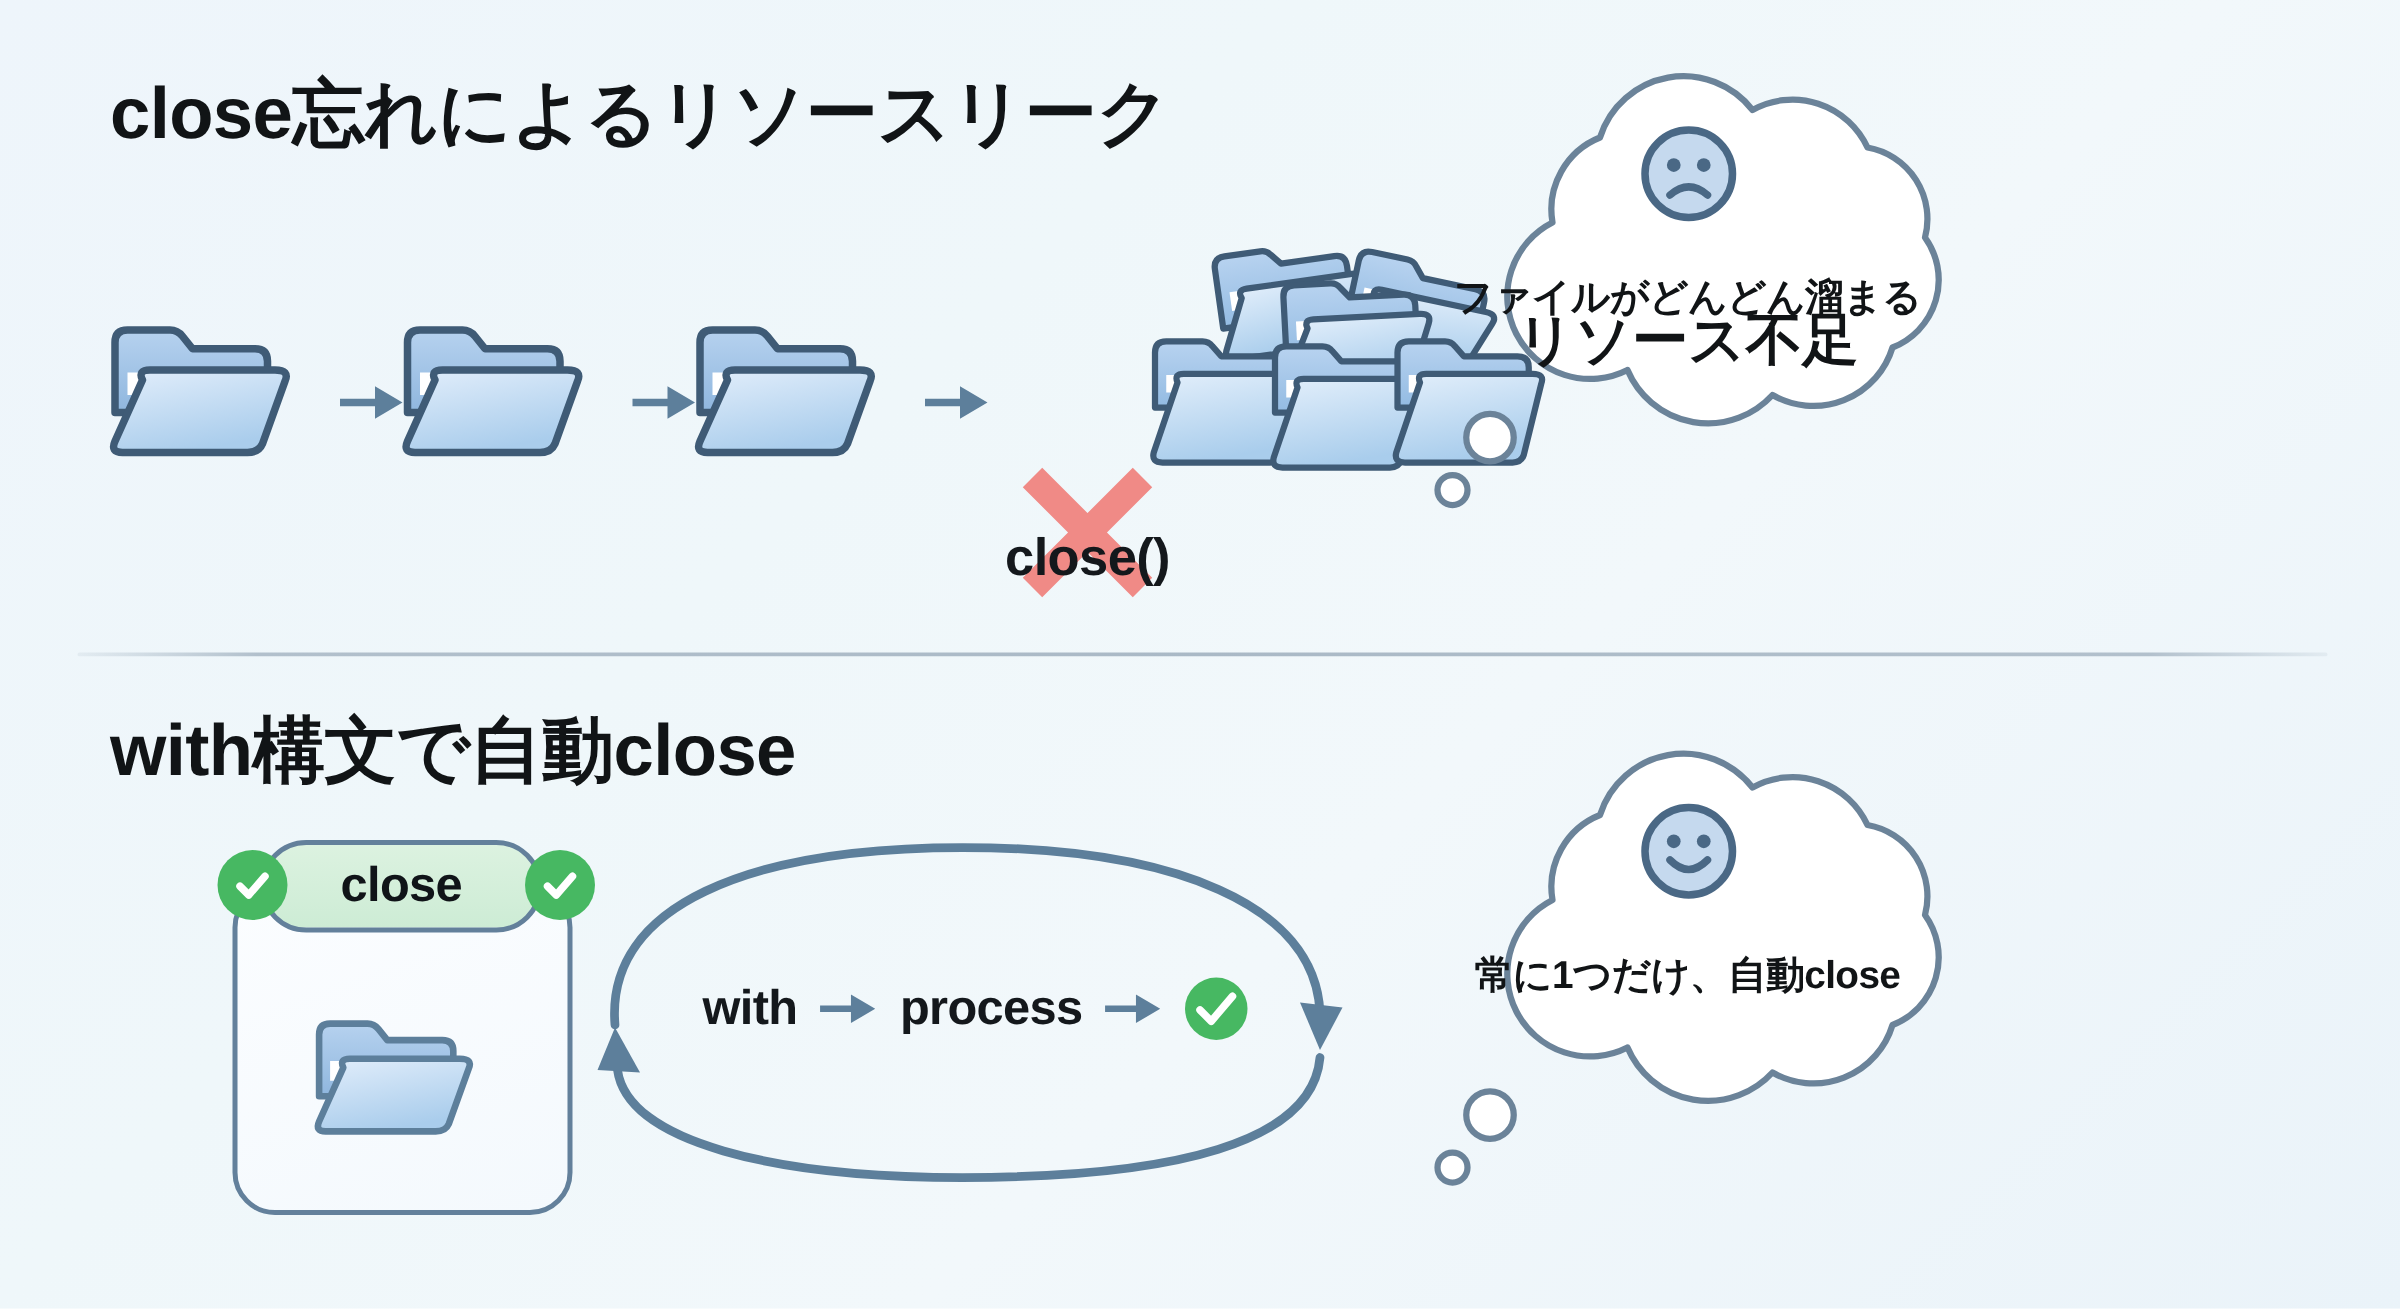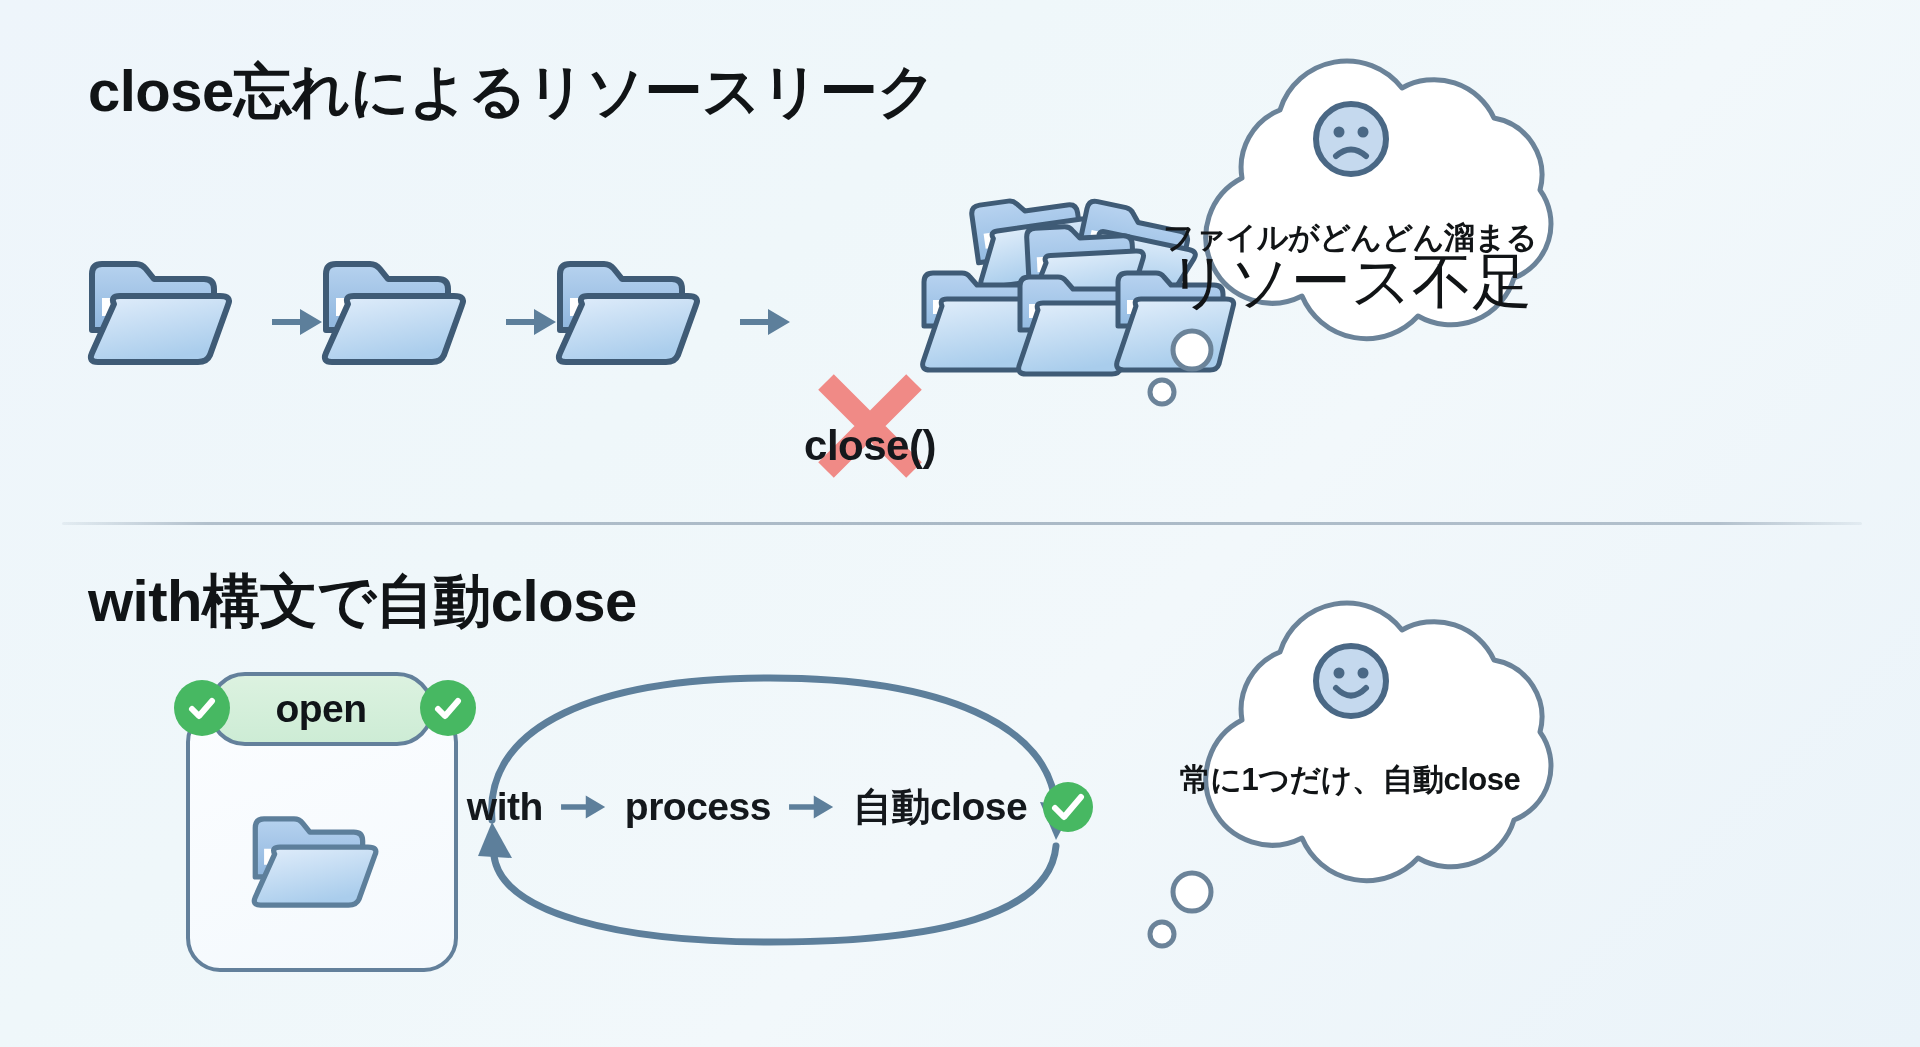--- a/index.html
+++ b/index.html
@@ -75,21 +75,21 @@
   
   .bubble-group { position: absolute; }
   .bubble-text {
     position: absolute;
     width: 100%;
     text-align: center;
     color: #111416;
     white-space: nowrap;
   }
   .bubble-line-1 { font-size: 31px; font-weight: 700; letter-spacing: -0.5px; margin-top: 19px; }
-  .bubble-line-2 { font-size: 60px; font-weight: 400; letter-spacing: 0px; }
+  .bubble-line-2 { font-size: 45px; font-weight: 700; letter-spacing: 0px; }
 
   #bubble-top    { left: 1130px; top: 58px;  width: 440px; height: 360px; }
   #bubble-bottom { left: 1130px; top: 600px; width: 440px; height: 360px; }
 
   
   #with-box-group { left: 180px; top: 672px; width: 290px; height: 300px; }
   #with-pill {
     position: absolute;
     left: 28px; top: 0px;
     width: 226px; height: 74px;
@@ -305,21 +305,21 @@
 
     <div id="with-folder">
       <svg width="132" height="100" viewBox="0 0 150 110">
         <path d="M6 16 Q6 6 16 6 H50 Q56 6 60 11 L68 21 H118 Q128 21 128 31 V72 H6 Z" fill="url(#fgBack)" stroke="#5d7f9b" stroke-width="6" stroke-linejoin="round"></path>
         <path d="M16 40 H118 V58 H16 Z" fill="#ffffff"></path>
         <path d="M28 46 Q24 38 34 38 H134 Q146 38 142 47 L124 97 Q121 104 112 104 H12 Q2 104 6 95 Z" fill="url(#fgFront)" stroke="#5d7f9b" stroke-width="6" stroke-linejoin="round"></path>
       </svg>
     </div>
 
     <div id="with-pill">
-      <span id="with-pill-label">open</span>
+      <span id="with-pill-label">close</span>
     </div>
 
     <div id="with-check-left" class="check-badge">
       <svg width="34" height="34" viewBox="0 0 34 34">
         <path d="M7 18 L14 25 L27 10" fill="none" stroke="#ffffff" stroke-width="6" stroke-linecap="round" stroke-linejoin="round"></path>
       </svg>
     </div>
     <div id="with-check-right" class="check-badge">
       <svg width="34" height="34" viewBox="0 0 34 34">
         <path d="M7 18 L14 25 L27 10" fill="none" stroke="#ffffff" stroke-width="6" stroke-linecap="round" stroke-linejoin="round"></path>
@@ -343,21 +343,20 @@
       <svg width="50" height="30" viewBox="0 0 52 34">
         <path d="M0 14 H28 V4 L50 17 L28 30 V20 H0 Z" fill="#5d7f9b"></path>
       </svg>
 
       <span class="flow-label">process</span>
 
       <svg width="50" height="30" viewBox="0 0 52 34">
         <path d="M0 14 H28 V4 L50 17 L28 30 V20 H0 Z" fill="#5d7f9b"></path>
       </svg>
 
-      <span class="flow-label">自動close</span>
 
       <span class="flow-check">
         <svg width="50" height="50" viewBox="0 0 50 50">
           <circle cx="25" cy="25" r="25" fill="#47b862"></circle>
           <path d="M12 26 L21 35 L38 15" fill="none" stroke="#ffffff" stroke-width="6" stroke-linecap="round" stroke-linejoin="round"></path>
         </svg>
       </span>
     </div>
   </div>
 

